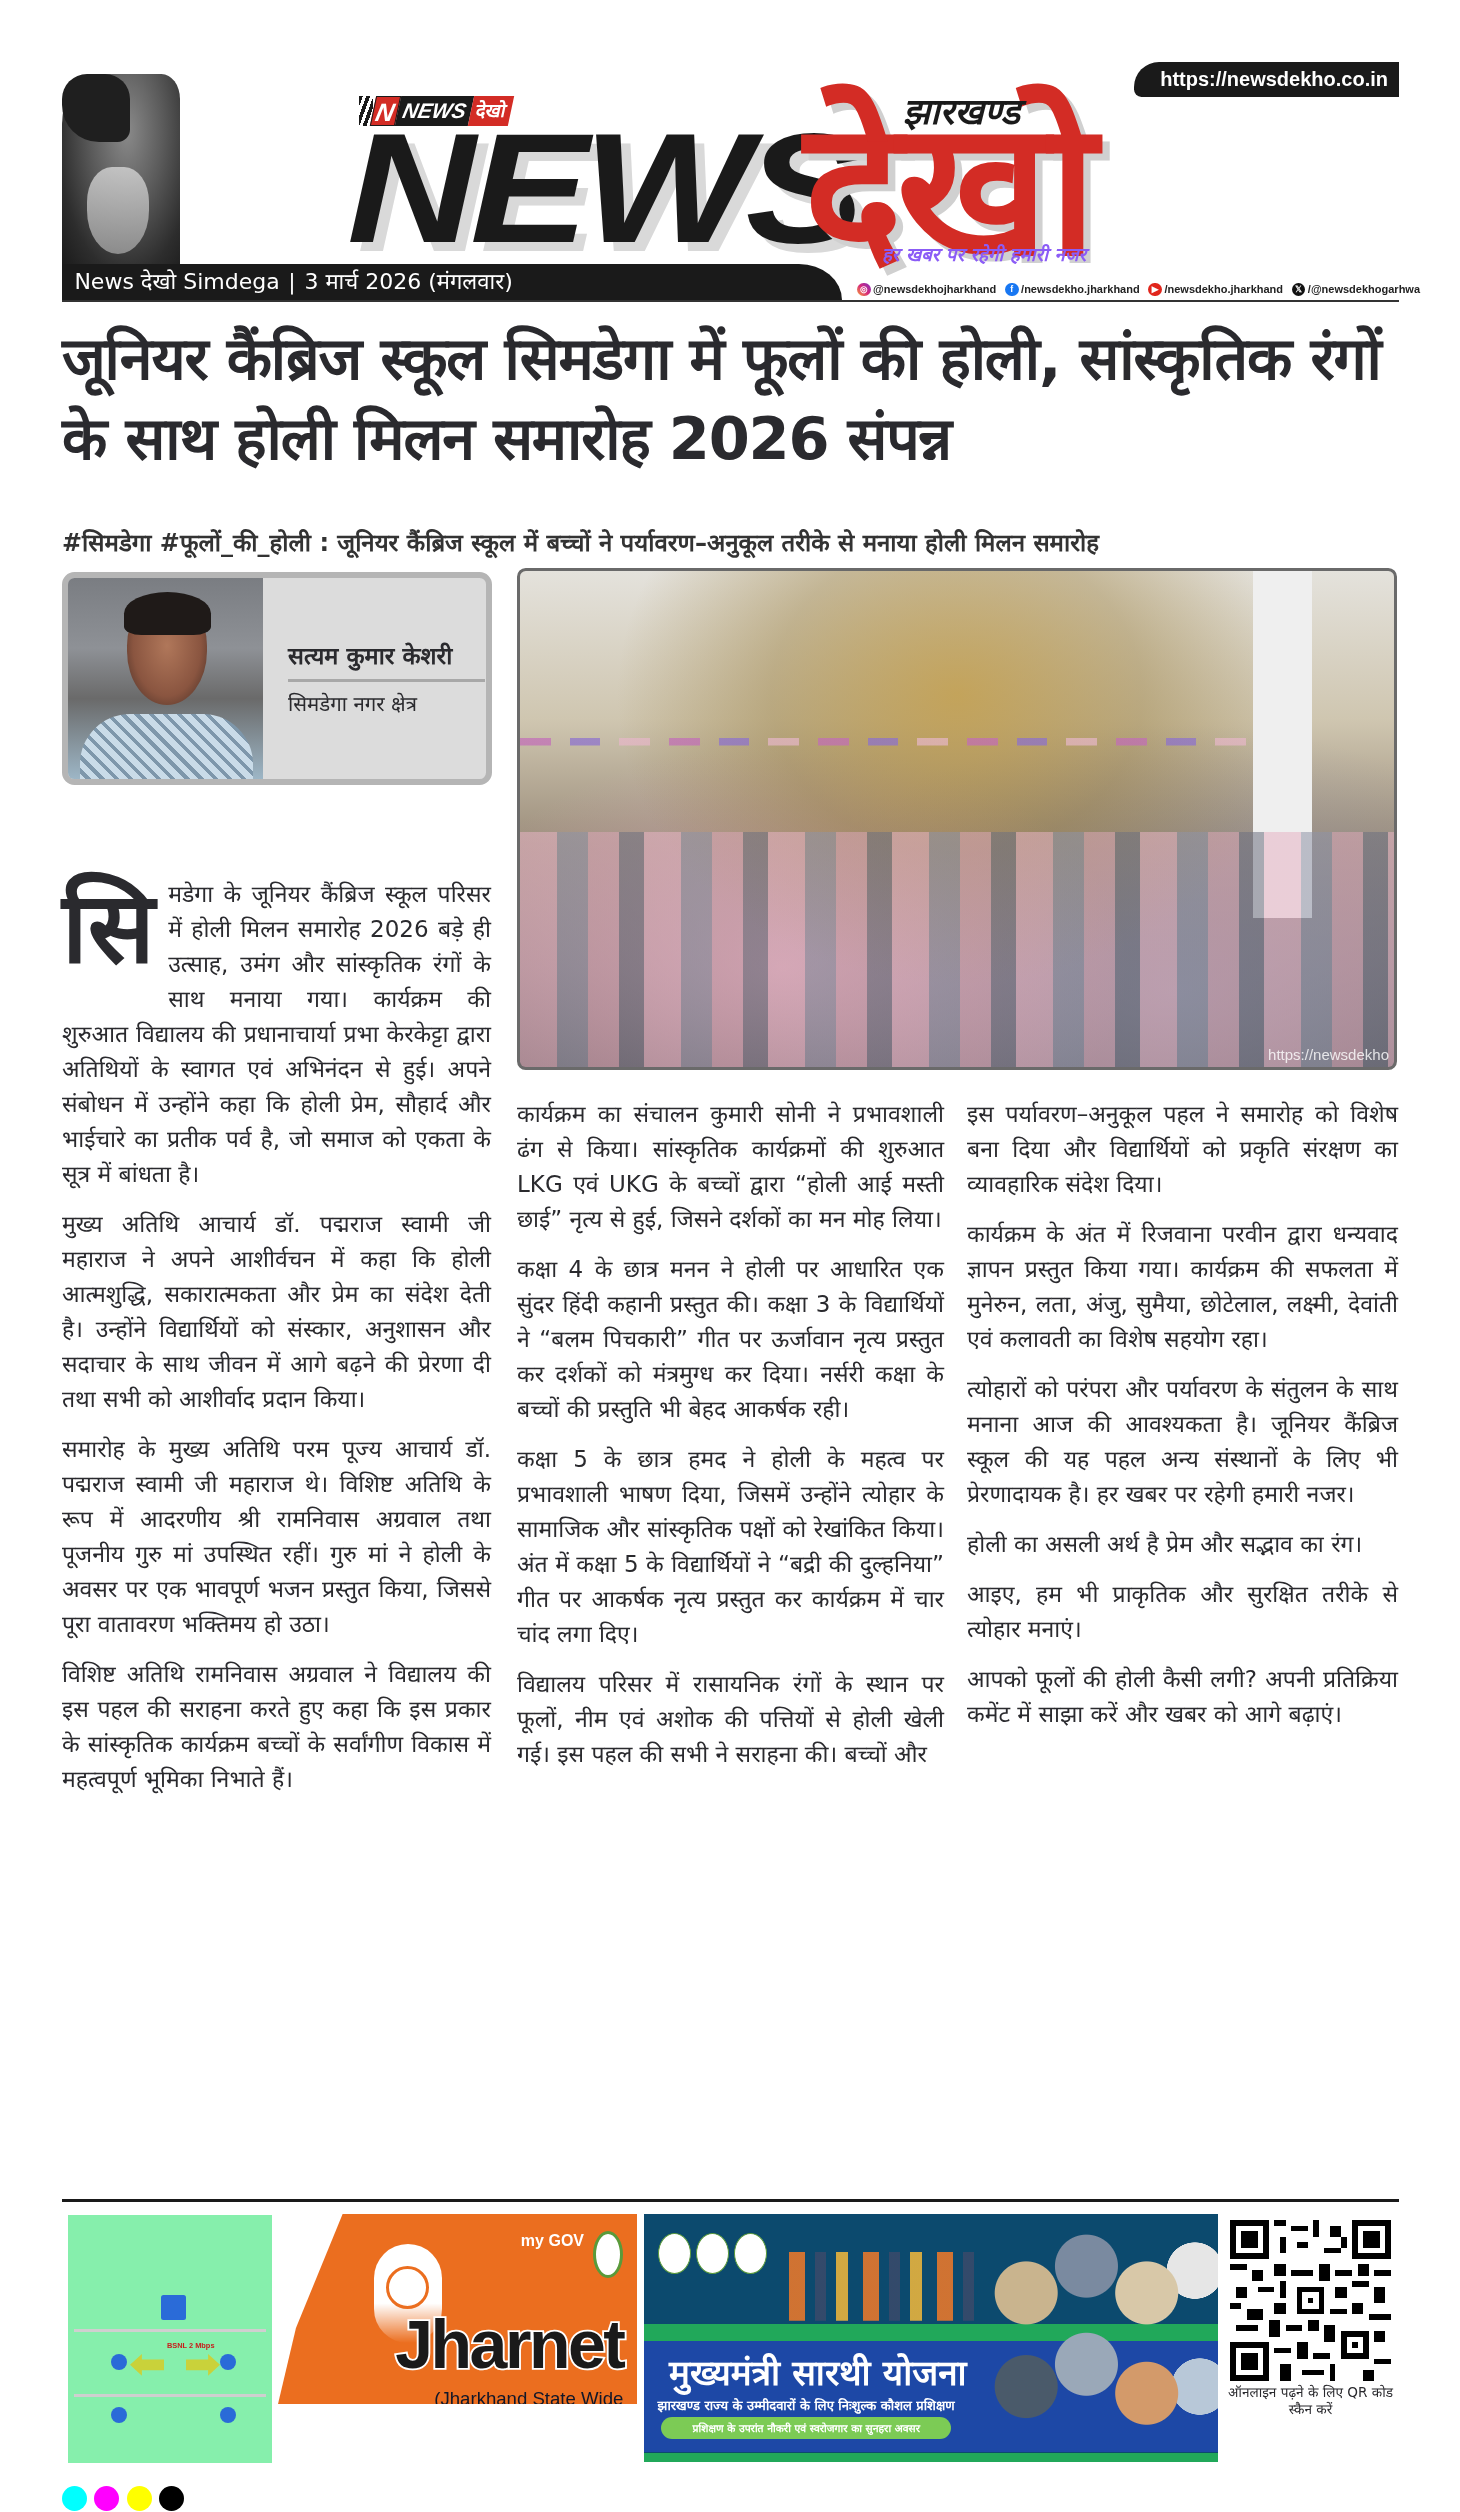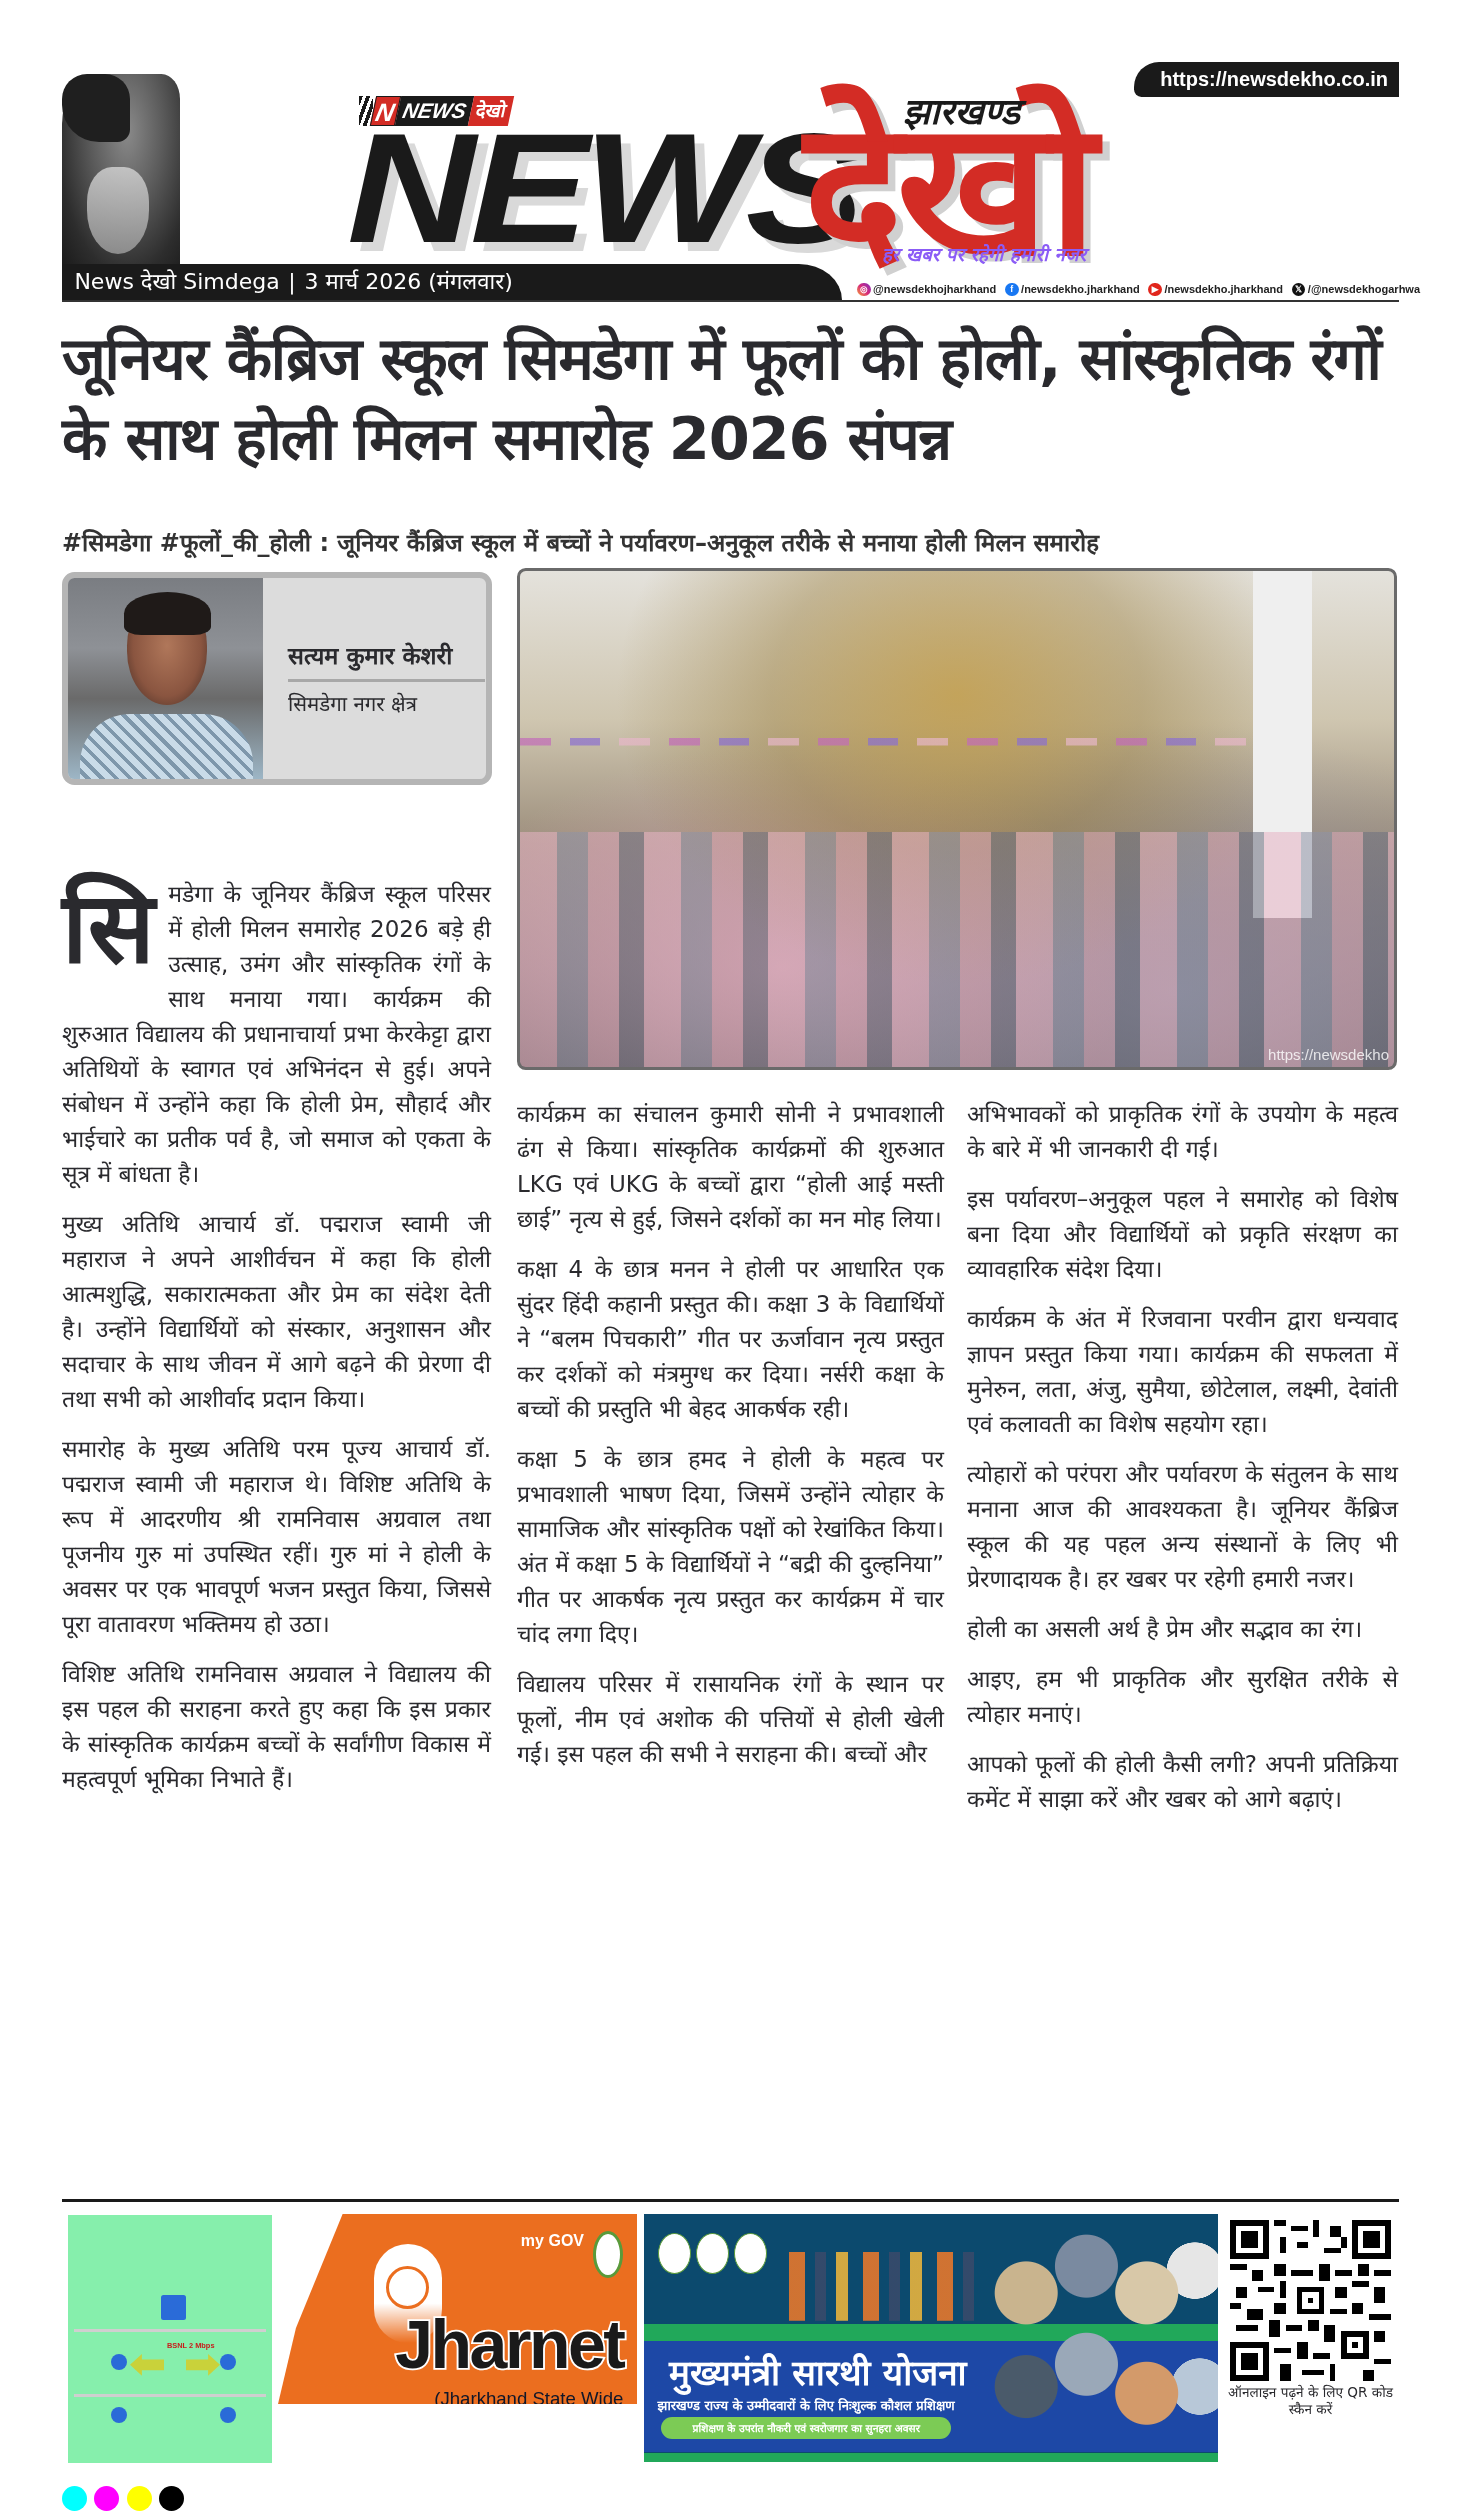--- a/index.html
+++ b/index.html
@@ -237,21 +237,20 @@
 </div>
 
 <div class="col col-2">
   <p>कार्यक्रम का संचालन कुमारी सोनी ने प्रभावशाली ढंग से किया। सांस्कृतिक कार्यक्रमों की शुरुआत LKG एवं UKG के बच्चों द्वारा “होली आई मस्ती छाई” नृत्य से हुई, जिसने दर्शकों का मन मोह लिया।</p>
   <p>कक्षा 4 के छात्र मनन ने होली पर आधारित एक सुंदर हिंदी कहानी प्रस्तुत की। कक्षा 3 के विद्यार्थियों ने “बलम पिचकारी” गीत पर ऊर्जावान नृत्य प्रस्तुत कर दर्शकों को मंत्रमुग्ध कर दिया। नर्सरी कक्षा के बच्चों की प्रस्तुति भी बेहद आकर्षक रही।</p>
   <p>कक्षा 5 के छात्र हमद ने होली के महत्व पर प्रभावशाली भाषण दिया, जिसमें उन्होंने त्योहार के सामाजिक और सांस्कृतिक पक्षों को रेखांकित किया। अंत में कक्षा 5 के विद्यार्थियों ने “बद्री की दुल्हनिया” गीत पर आकर्षक नृत्य प्रस्तुत कर कार्यक्रम में चार चांद लगा दिए।</p>
   <p>विद्यालय परिसर में रासायनिक रंगों के स्थान पर फूलों, नीम एवं अशोक की पत्तियों से होली खेली गई। इस पहल की सभी ने सराहना की। बच्चों और</p>
 </div>
 
 <div class="col col-3">
-  <p>अभिभावकों को प्राकृतिक रंगों के उपयोग के महत्व के बारे में भी जानकारी दी गई।</p>
   <p>इस पर्यावरण–अनुकूल पहल ने समारोह को विशेष बना दिया और विद्यार्थियों को प्रकृति संरक्षण का व्यावहारिक संदेश दिया।</p>
   <p>कार्यक्रम के अंत में रिजवाना परवीन द्वारा धन्यवाद ज्ञापन प्रस्तुत किया गया। कार्यक्रम की सफलता में मुनेरुन, लता, अंजु, सुमैया, छोटेलाल, लक्ष्मी, देवांती एवं कलावती का विशेष सहयोग रहा।</p>
   <p>त्योहारों को परंपरा और पर्यावरण के संतुलन के साथ मनाना आज की आवश्यकता है। जूनियर कैंब्रिज स्कूल की यह पहल अन्य संस्थानों के लिए भी प्रेरणादायक है। हर खबर पर रहेगी हमारी नजर।</p>
   <p>होली का असली अर्थ है प्रेम और सद्भाव का रंग।</p>
   <p>आइए, हम भी प्राकृतिक और सुरक्षित तरीके से त्योहार मनाएं।</p>
   <p>आपको फूलों की होली कैसी लगी? अपनी प्रतिक्रिया कमेंट में साझा करें और खबर को आगे बढ़ाएं।</p>
 </div>
 
 <div class="rule-bottom"></div>
 

